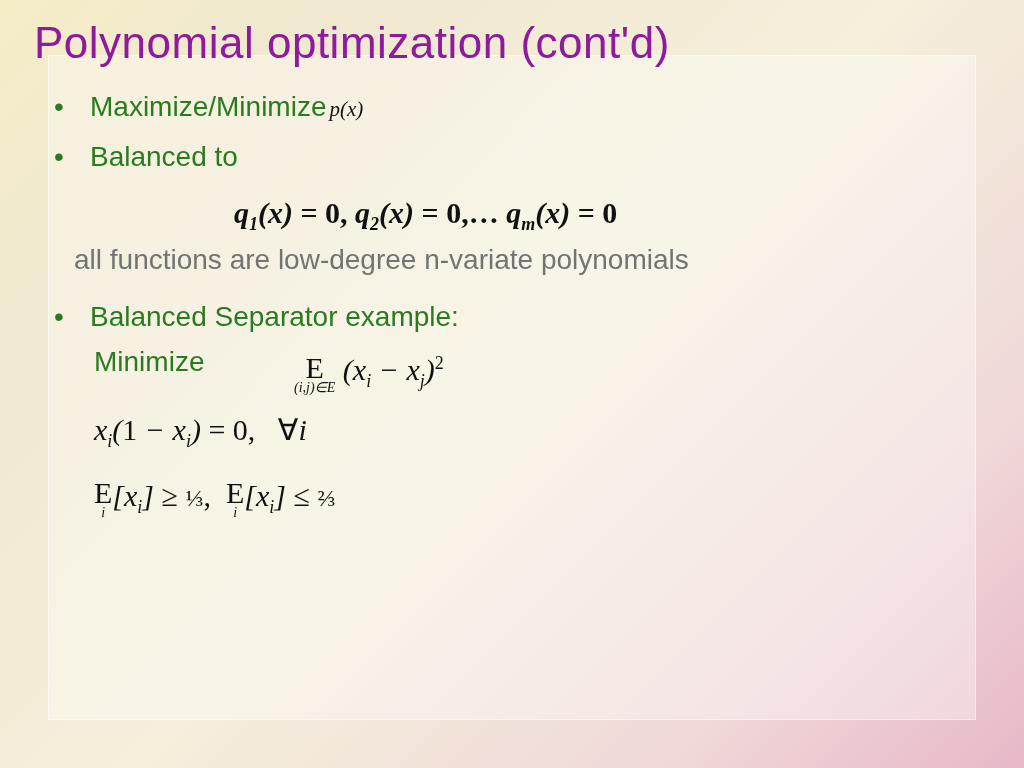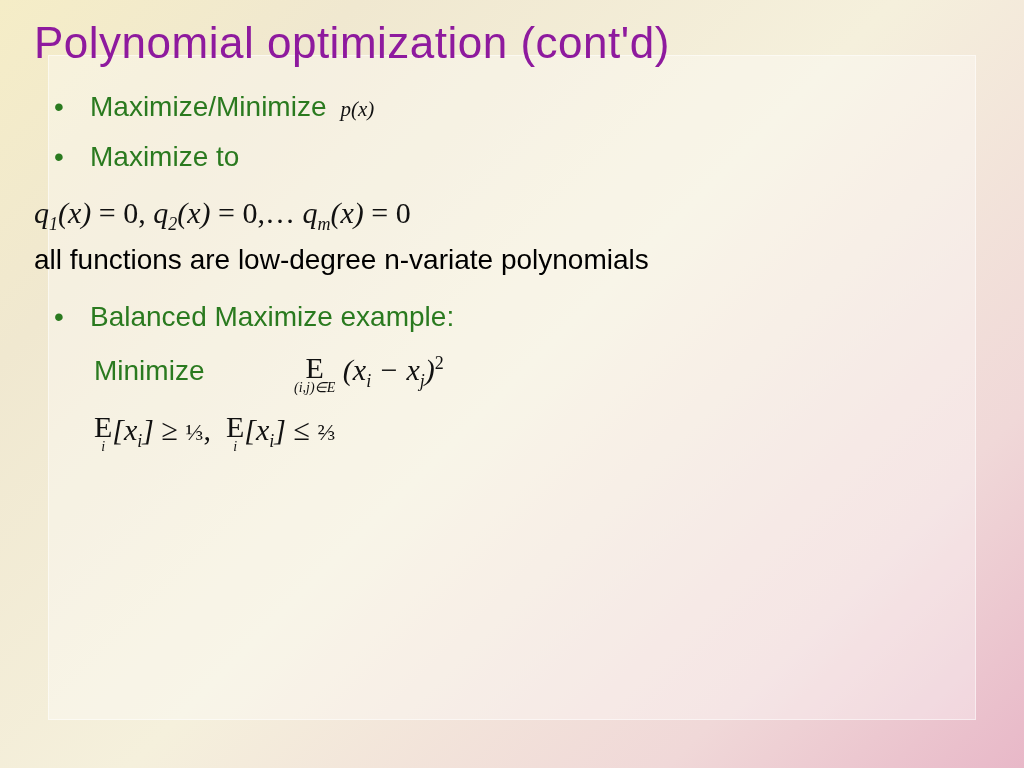--- a/index.html
+++ b/index.html
@@ -59,53 +59,56 @@
     font-family: "Times New Roman", Times, serif;
     color: #111;
     font-style: italic;
     font-size: 21px;
   }
   .math-block {
     font-family: "Times New Roman", Times, serif;
     color: #111;
     font-style: italic;
     font-size: 30px;
+    margin-left: 200px;
     line-height: 1.8;
+    font-weight: bold;
   }
   .subtext {
-    color: #000000;
+    color: #737373;
     font-size: 28px;
+    margin-left: 40px;
     margin-top: 4px;
     margin-bottom: 20px;
   }
   .sub {
     font-size: 0.6em;
     vertical-align: sub;
     font-style: italic;
   }
   .sup {
     font-size: 0.6em;
     vertical-align: super;
     font-style: normal;
   }
   .upright {
     font-style: normal;
   }
   .inline-row {
     display: flex;
     align-items: baseline;
-    gap: 14px;
+    gap: 3px;
   }
   .example-block {
     margin-left: 60px;
     margin-top: 6px;
   }
   .example-row {
     display: flex;
-    align-items: center;
+    align-items: flex-start;
     margin-bottom: 10px;
   }
   .example-label {
     color: #2a7a1f;
     font-size: 28px;
     width: 200px;
     flex-shrink: 0;
   }
   .example-math {
     font-family: "Times New Roman", Times, serif;
@@ -136,43 +139,44 @@
   <ul class="bullets">
 
     <li>
       <span class="inline-row">
         <span>Maximize/Minimize</span>
         <span class="math">p(x)</span>
       </span>
     </li>
 
     <li>
-      <span>Maximize to</span>
+      <span>Balanced to</span>
     </li>
 
   </ul>
 
   <div class="math-block">q<span class="sub">1</span>(x) <span class="upright">= 0,</span> q<span class="sub">2</span>(x) <span class="upright">= 0,…</span> q<span class="sub">m</span>(x) <span class="upright">= 0</span></div>
 
   <div class="subtext">all functions are low-degree n-variate polynomials</div>
 
   <ul class="bullets">
     <li>
-      <span>Balanced Maximize example:</span>
+      <span>Balanced Separator example:</span>
     </li>
   </ul>
 
   <div class="example-block">
 
     <div class="example-row">
       <div class="example-label">Minimize</div>
       <div class="example-math"><span class="expect"><span class="etop">E</span><span class="ebot">(i,j)∈E</span></span> (x<span class="sub">i</span> − x<span class="sub">j</span>)<span class="sup">2</span></div>
     </div>
 
     <div class="example-row">
       <div>
+        <div class="example-math" style="margin-bottom:16px;">x<span class="sub">i</span>(<span class="upright">1</span> − x<span class="sub">i</span>) <span class="upright">= 0,</span>&nbsp;&nbsp;&nbsp;<span class="upright">∀</span>i</div>
         <div class="example-math"><span class="expect"><span class="etop">E</span><span class="ebot">i</span></span>[x<span class="sub">i</span>] <span class="upright">≥</span> <span class="upright frac">⅓</span><span class="upright">,</span>&nbsp;&nbsp;<span class="expect"><span class="etop">E</span><span class="ebot">i</span></span>[x<span class="sub">i</span>] <span class="upright">≤</span> <span class="upright frac">⅔</span></div>
       </div>
     </div>
 
   </div>
 
 </div>
 
 </body></html>

